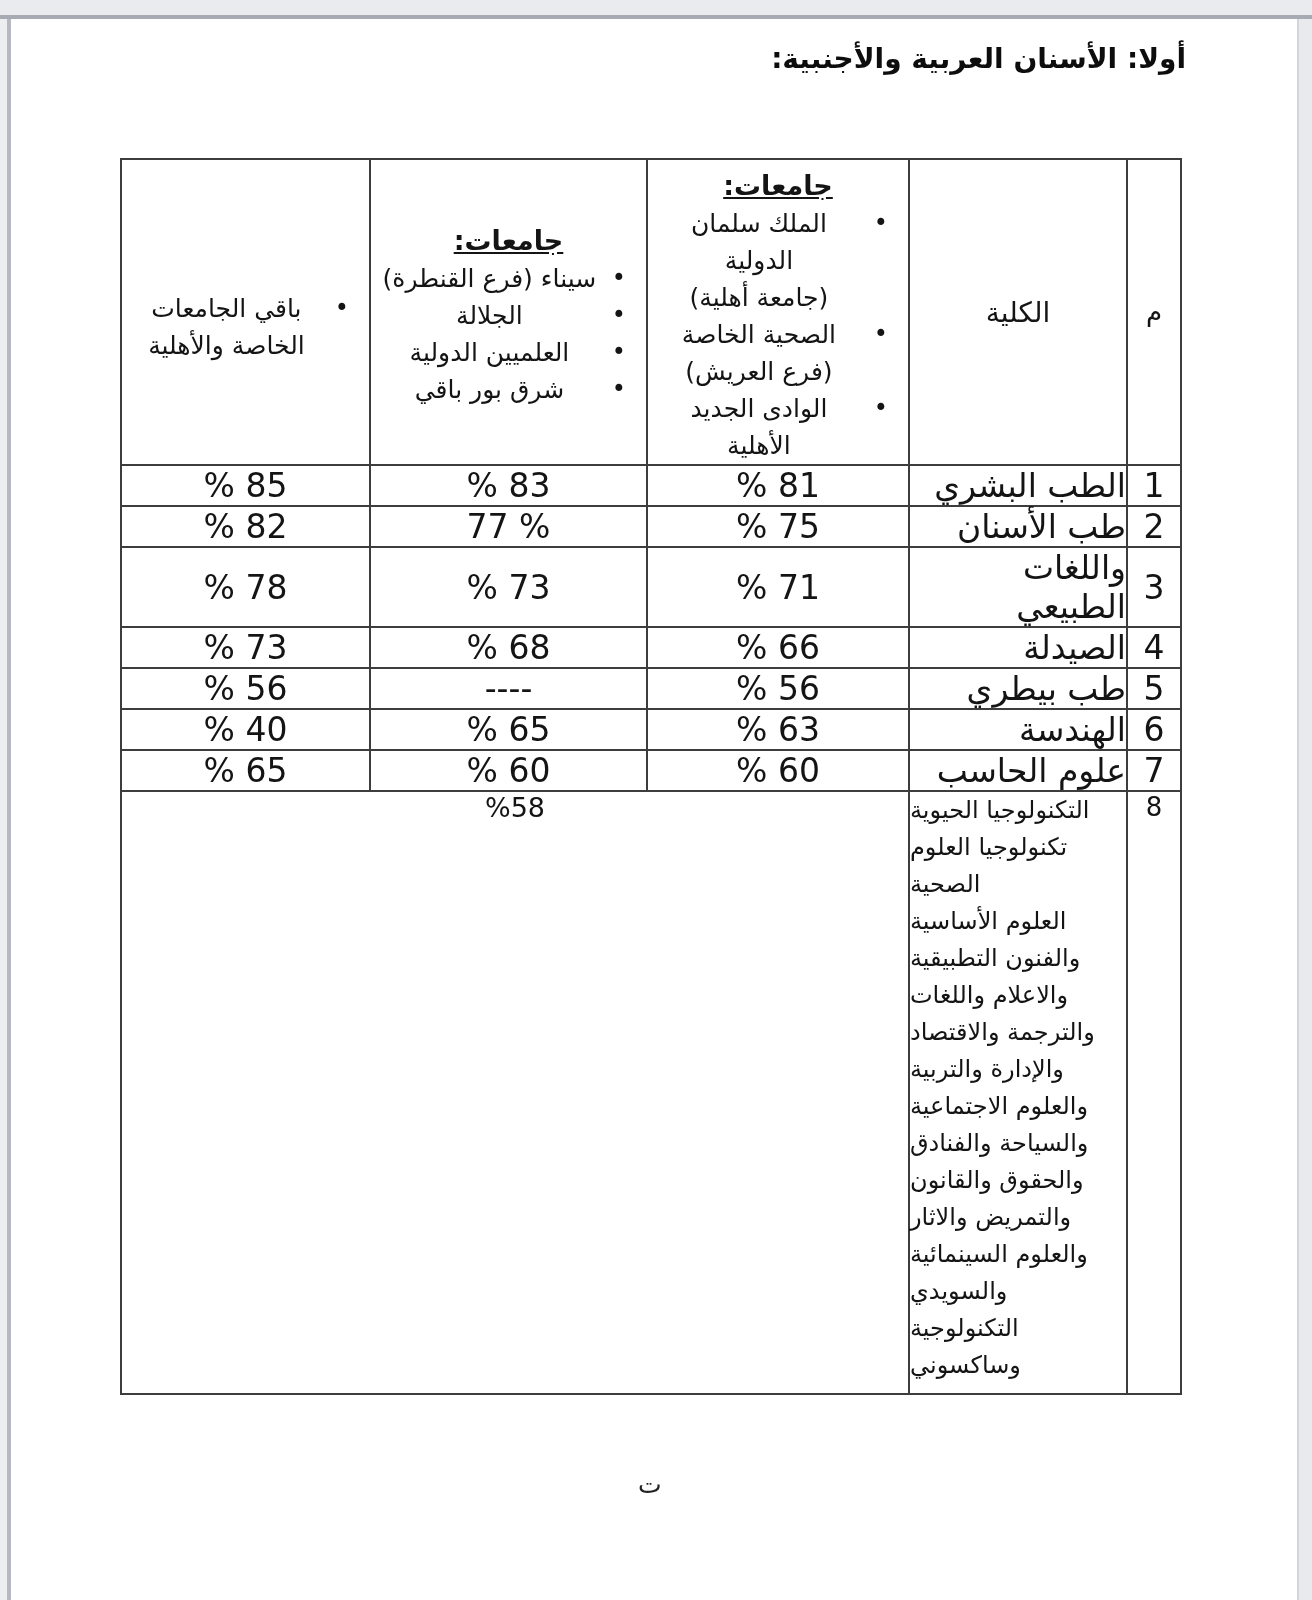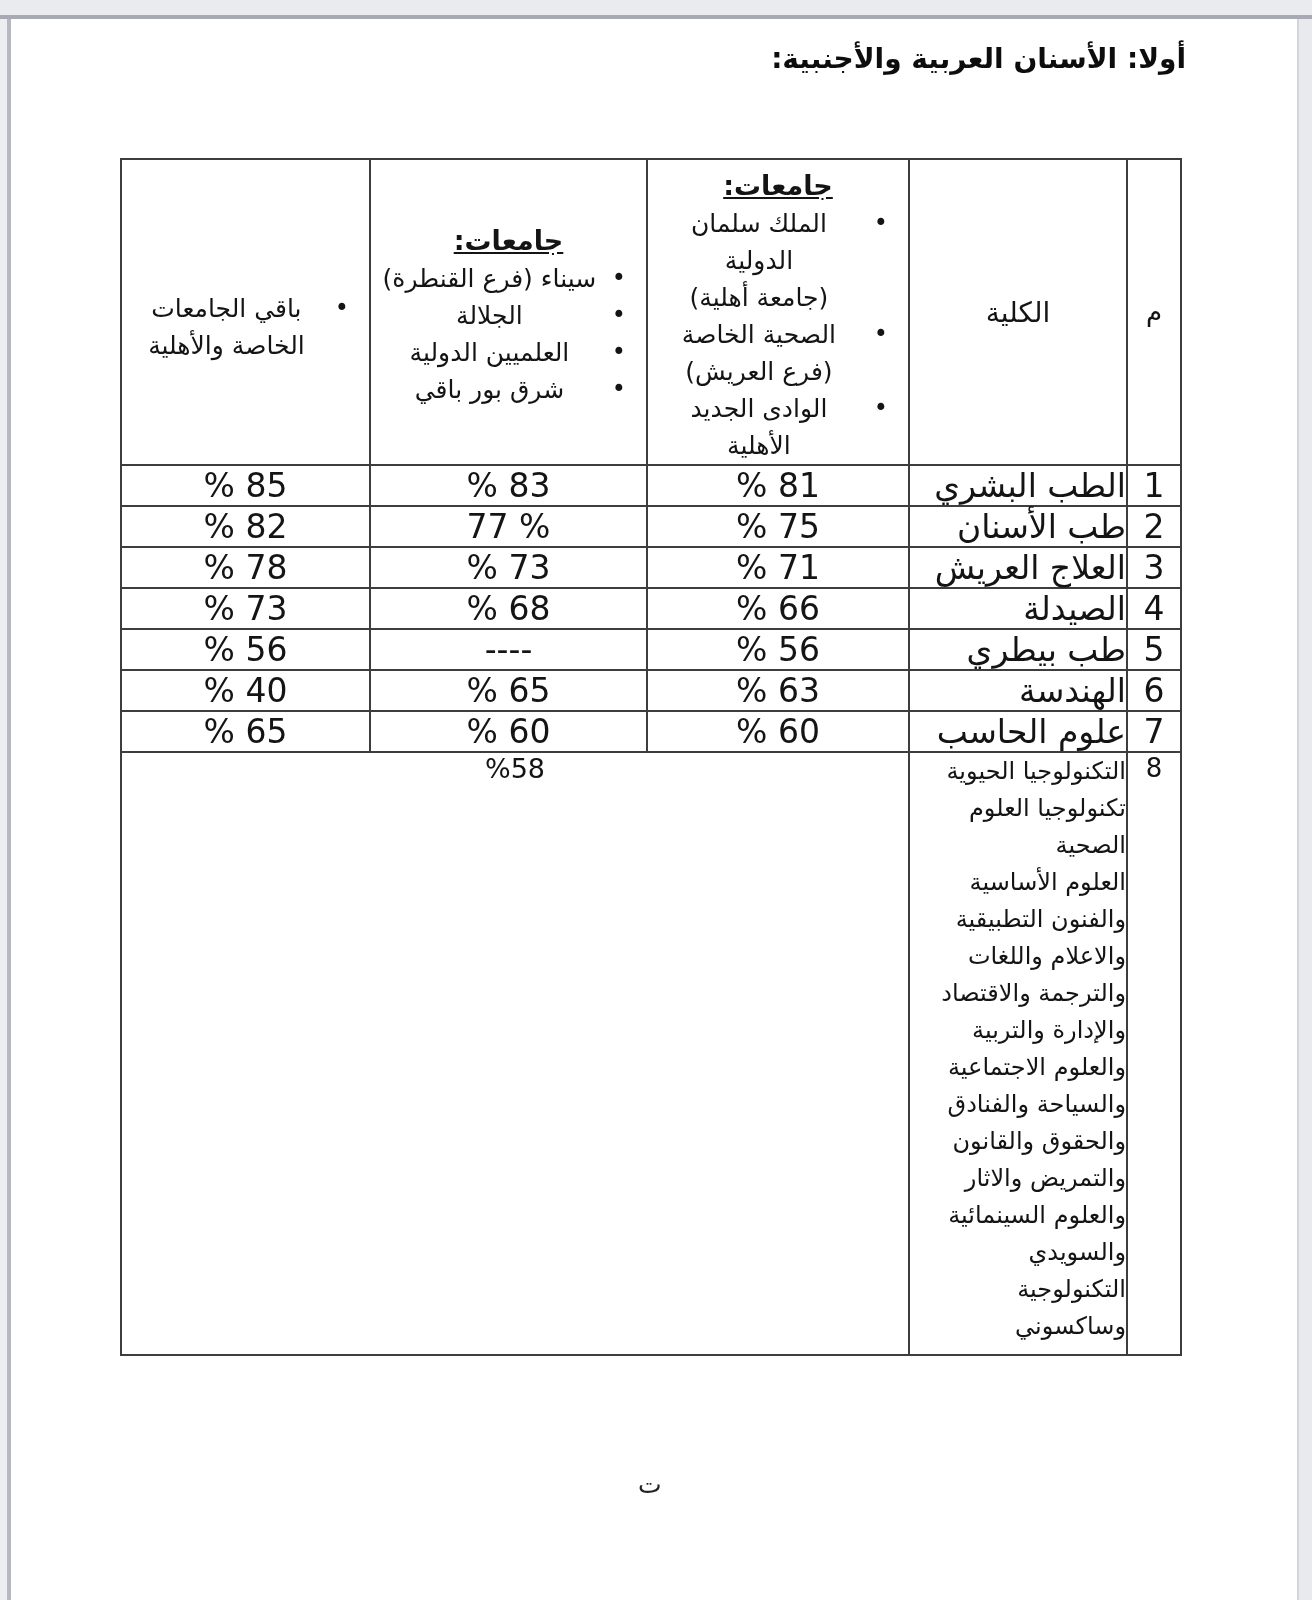--- a/index.html
+++ b/index.html
@@ -60,21 +60,21 @@
   .others-cell ul.bullets{margin-top:30px;}
   
   .data-row td{height:37px;font-size:33px;vertical-align:middle;}
   .num-cell{text-align:center;}
   .college-cell{text-align:right;padding-right:9px;}
   .pct-cell{text-align:center;direction:ltr;}
   
   .row8 td{vertical-align:top;}
   .r8num{text-align:center;font-size:26px;padding-top:44px;height:603px;}
   .r8college{
-    text-align:right;padding:5px 10px 0 4px;
+    text-align:left;padding:5px 10px 0 4px;
     font-size:24px;line-height:37px;white-space:pre-line;
   }
   .merged-cell{
     text-align:center;direction:ltr;
     font-size:27px;padding-top:152px;
   }
   .footer-mark{
     position:absolute;left:638px;top:1470px;
     font-size:25px;direction:rtl;color:#222;
   }
@@ -165,21 +165,21 @@
     </tr>
     <tr class="data-row">
       <td class="num-cell">2</td>
       <td class="college-cell">طب الأسنان</td>
       <td class="pct-cell">% 75</td>
       <td class="pct-cell">77 %</td>
       <td class="pct-cell">% 82</td>
     </tr>
     <tr class="data-row">
       <td class="num-cell">3</td>
-      <td class="college-cell">العلاج العريش</td>
+      <td class="college-cell">واللغات الطبيعي</td>
       <td class="pct-cell">% 71</td>
       <td class="pct-cell">% 73</td>
       <td class="pct-cell">% 78</td>
     </tr>
     <tr class="data-row">
       <td class="num-cell">4</td>
       <td class="college-cell">الصيدلة</td>
       <td class="pct-cell">% 66</td>
       <td class="pct-cell">% 68</td>
       <td class="pct-cell">% 73</td>

